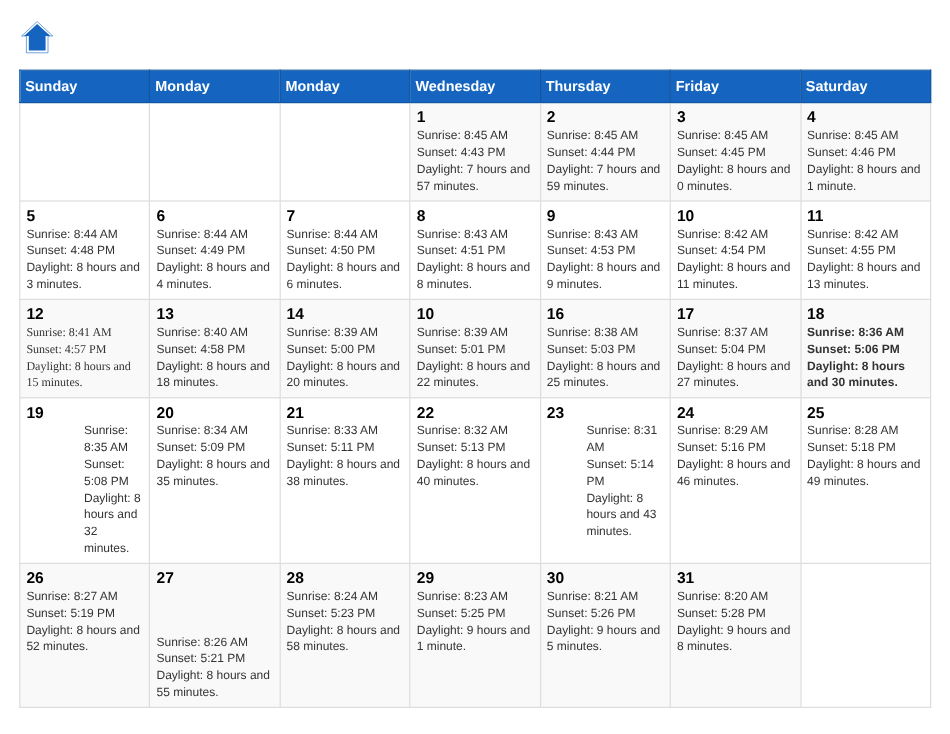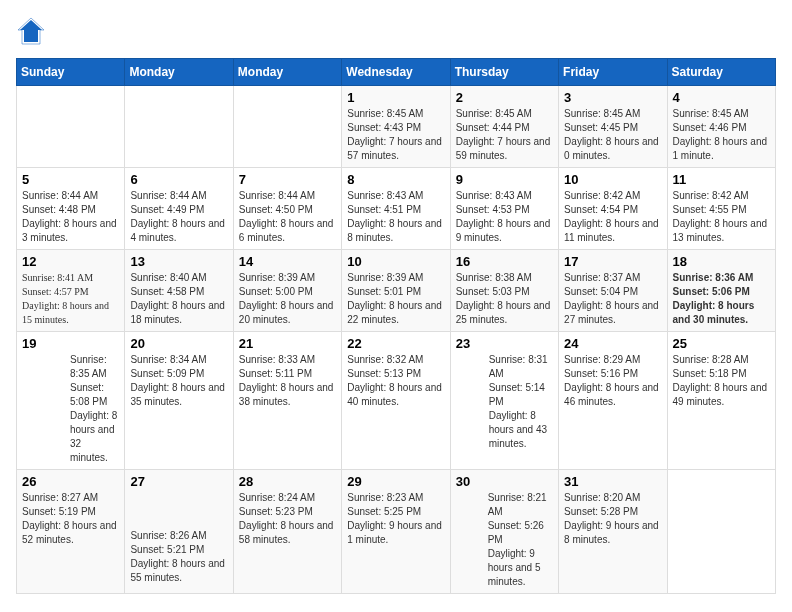--- a/index.html
+++ b/index.html
@@ -303,21 +303,21 @@
 Daylight: 8 hours and 58 minutes.</div>
         </td>
         <td>
           <span class="day-number">29</span>
           <div class="day-info" style="white-space: pre-line;">Sunrise: 8:23 AM
 Sunset: 5:25 PM
 Daylight: 9 hours and 1 minute.</div>
         </td>
         <td>
           <span class="day-number">30</span>
-          <div class="day-info" style="white-space: pre-line; margin-left: 32px;">Sunrise: 8:21 AM
+          <div class="day-info" style="white-space: pre-line;">Sunrise: 8:21 AM
 Sunset: 5:26 PM
 Daylight: 9 hours and 5 minutes.</div>
         </td>
         <td>
           <span class="day-number">31</span>
           <div class="day-info" style="white-space: pre-line;">Sunrise: 8:20 AM
 Sunset: 5:28 PM
 Daylight: 9 hours and 8 minutes.</div>
         </td>
         <td class="empty-cell"></td>

